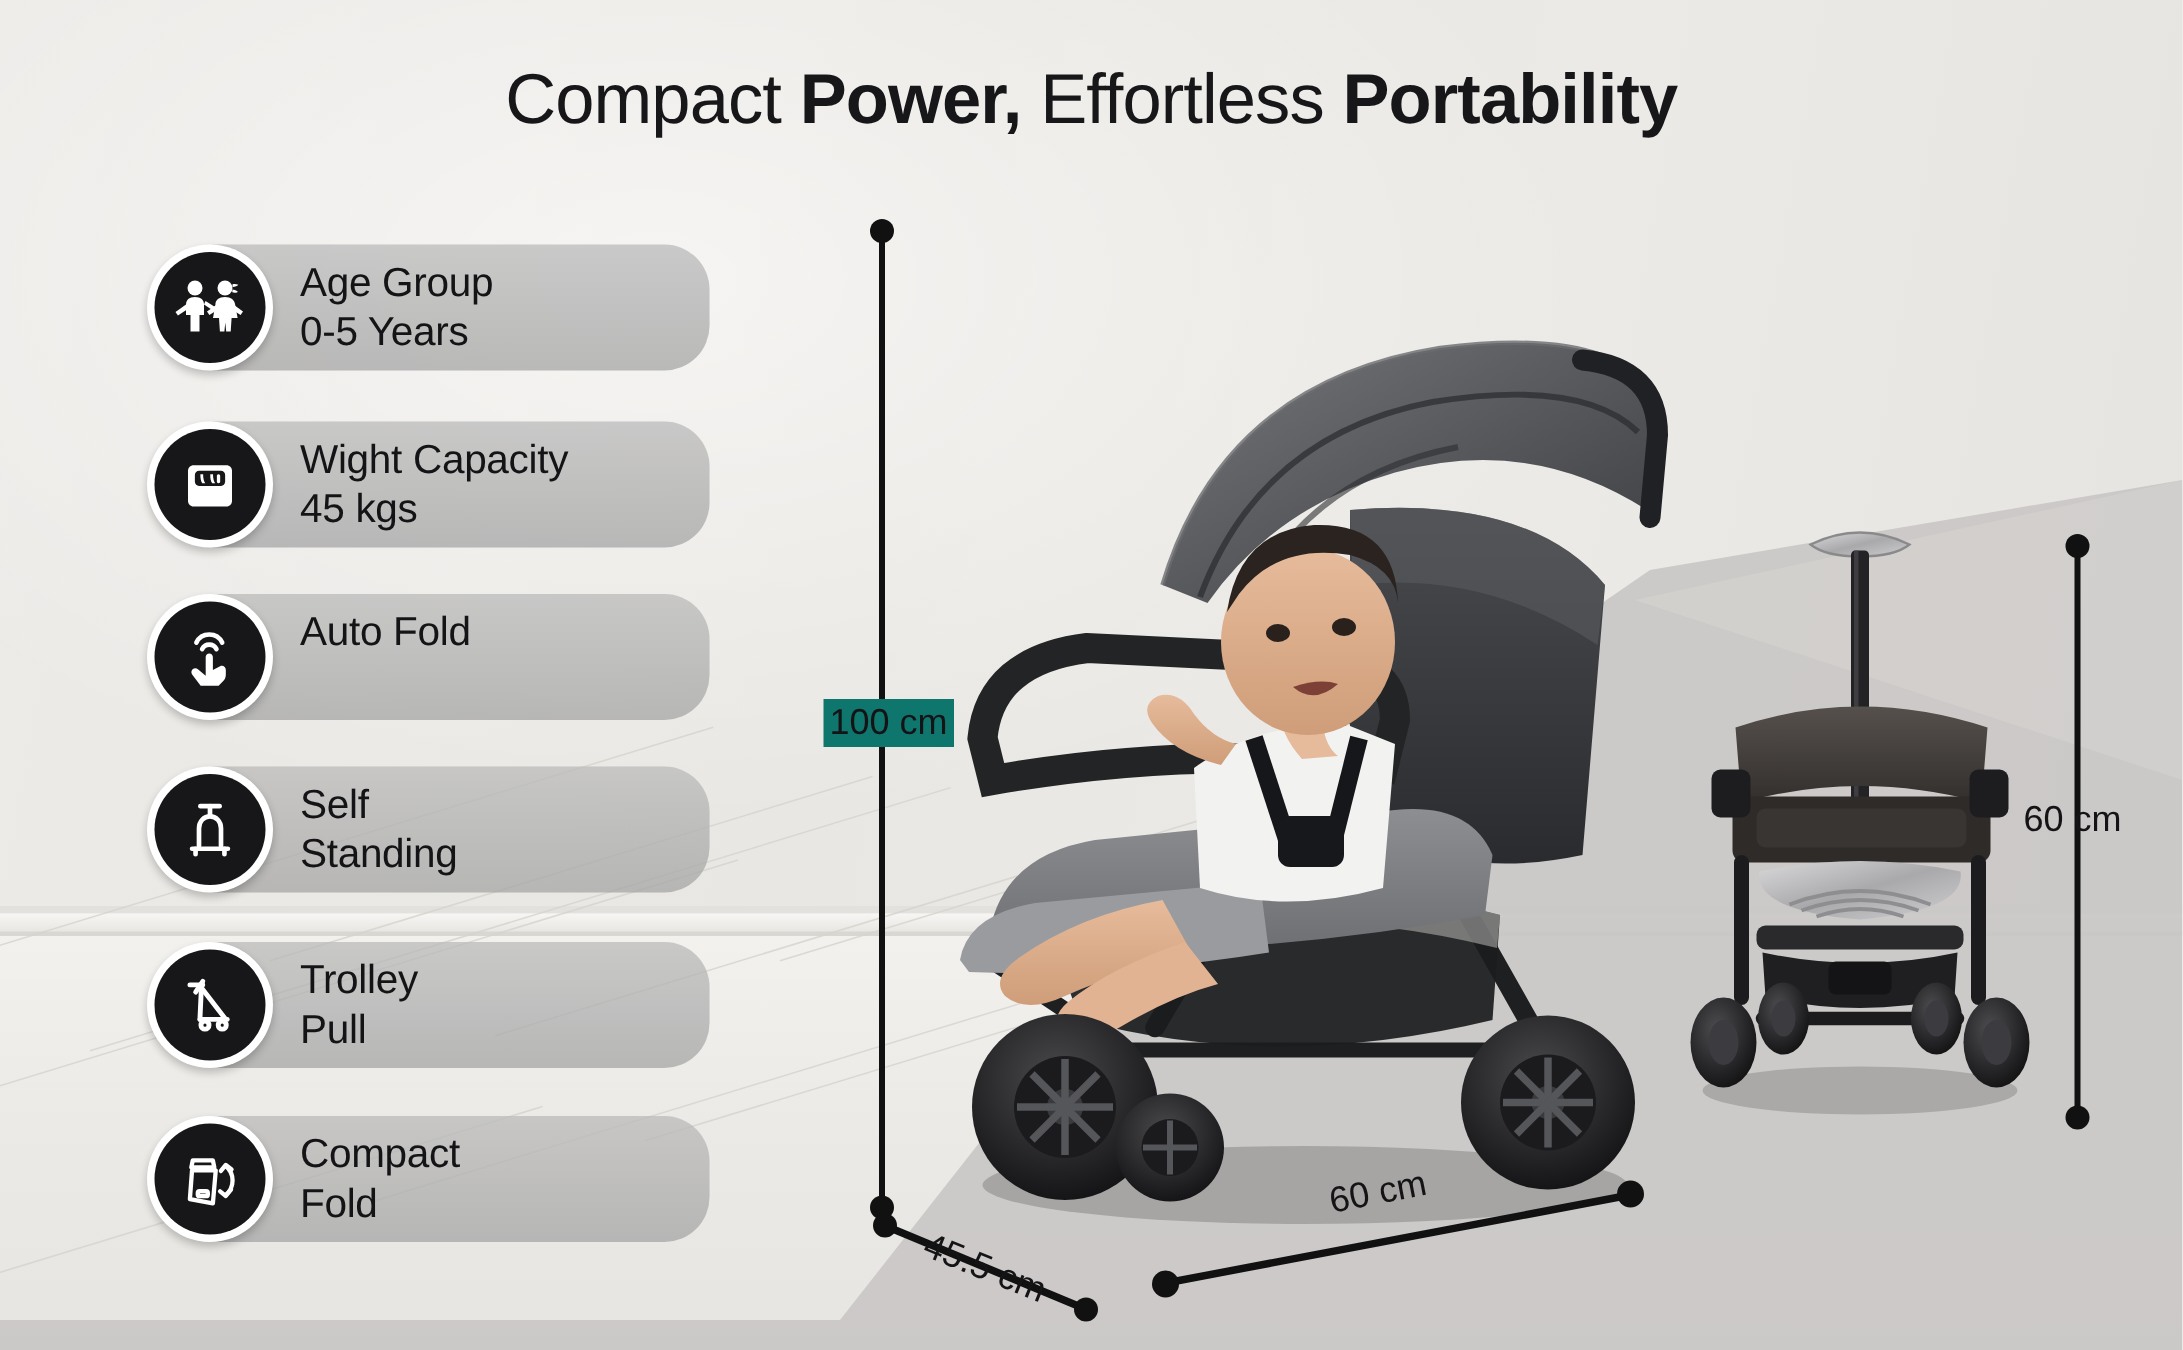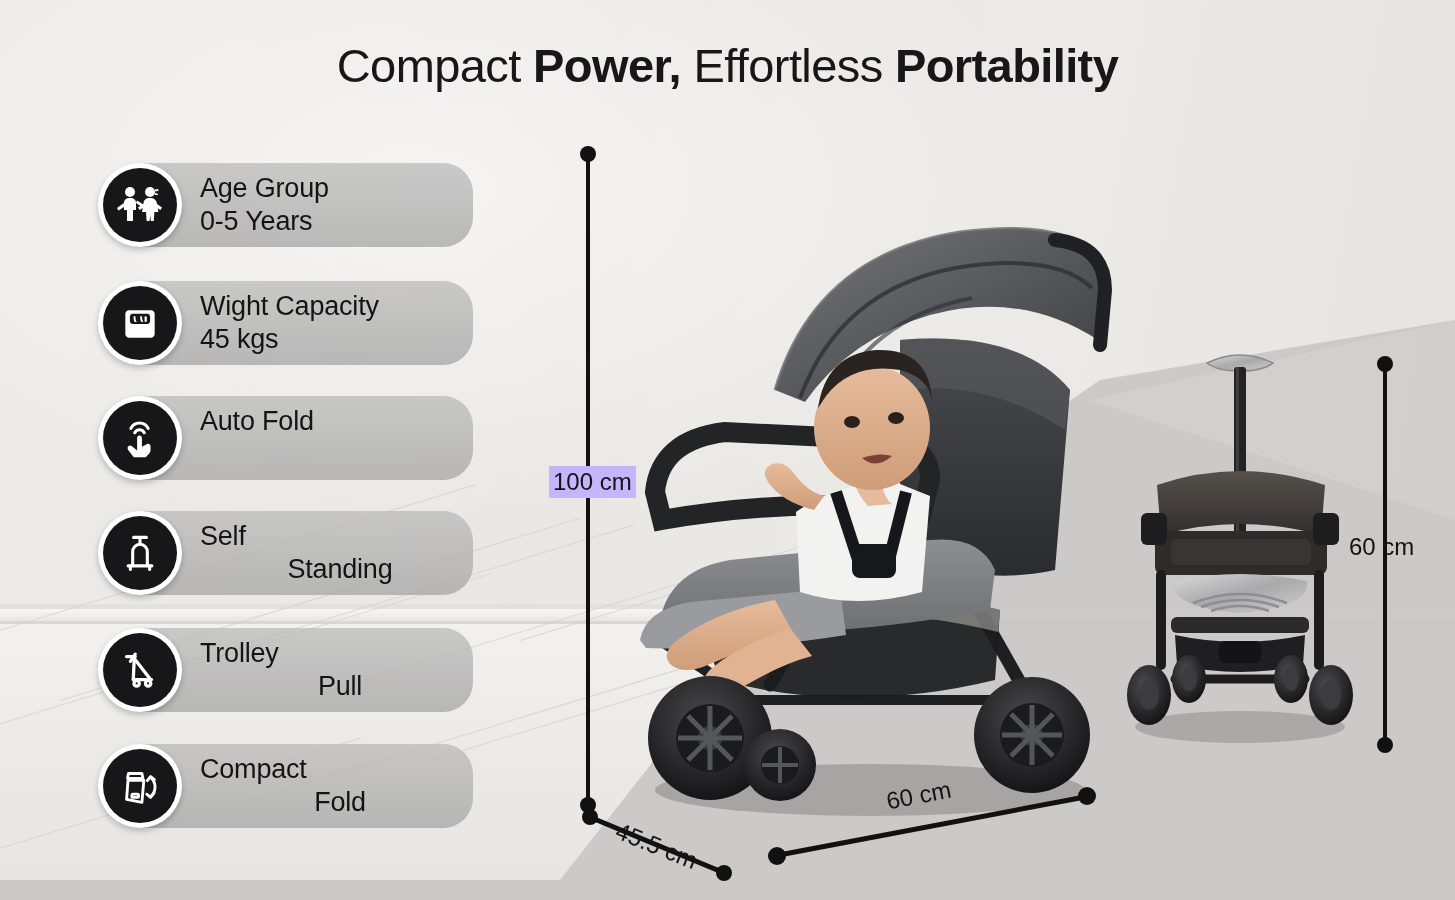--- a/index.html
+++ b/index.html
@@ -41,21 +41,21 @@
         background:linear-gradient(180deg,rgba(255,255,255,.10),rgba(0,0,0,.05));}
   .icon-wrap{position:absolute;left:0;top:0;width:84px;height:84px;border-radius:50%;
         background:#fff;box-shadow:0 3px 6px rgba(0,0,0,.22);}
   .icon-disc{position:absolute;left:5px;top:5px;width:74px;height:74px;border-radius:50%;
         background:#17171a;display:flex;align-items:center;justify-content:center;}
   .icon-disc svg{display:block;}
   .ftext{position:absolute;left:102px;top:9px;width:280px;color:#141417;line-height:1.22;}
   .ftext .l1{font-size:27px;font-weight:400;letter-spacing:-0.2px;}
   .ftext .l2{font-size:27px;letter-spacing:-0.2px;}
   .l2.bold{font-weight:400;}
-  .l2.reg{font-weight:400;text-align:center;}
+  .l2.reg{font-weight:400;}
 
   
   .dimlabel{position:absolute;font-size:24px;color:#141417;white-space:nowrap;background:transparent;}
   .dimsvg{position:absolute;left:0;top:0;width:1455px;height:900px;pointer-events:none;}
 
   
   .prod{position:absolute;}
 </style>
 </head>
 <body>
@@ -383,21 +383,21 @@
 
     <line x1="779" y1="855" x2="1085" y2="797" stroke="#111" stroke-width="5" stroke-linecap="round"></line>
     <circle cx="777" cy="856" r="9" fill="#111"></circle>
     <circle cx="1087" cy="796" r="9" fill="#111"></circle>
 
     <line x1="1385" y1="366" x2="1385" y2="743" stroke="#111" stroke-width="4"></line>
     <circle cx="1385" cy="364" r="8" fill="#111"></circle>
     <circle cx="1385" cy="745" r="8" fill="#111"></circle>
   </svg>
 
-  <div class="dimlabel" style="left:549px;top:466px;background:#c4b5fd;padding:2px 4px;">100 cm</div>
+  <div class="dimlabel" style="left:549px;top:466px;background:#0f766e;padding:2px 4px;">100 cm</div>
 
   <div class="dimlabel" style="left:622px;top:817px;transform:rotate(22deg);transform-origin:left top;">45.5 cm</div>
 
   <div class="dimlabel" style="left:884px;top:788px;transform:rotate(-11deg);transform-origin:left top;">60 cm</div>
 
   <div class="dimlabel" style="left:1349px;top:533px;">60 cm</div>
 
 </div>
 
 </body></html>

